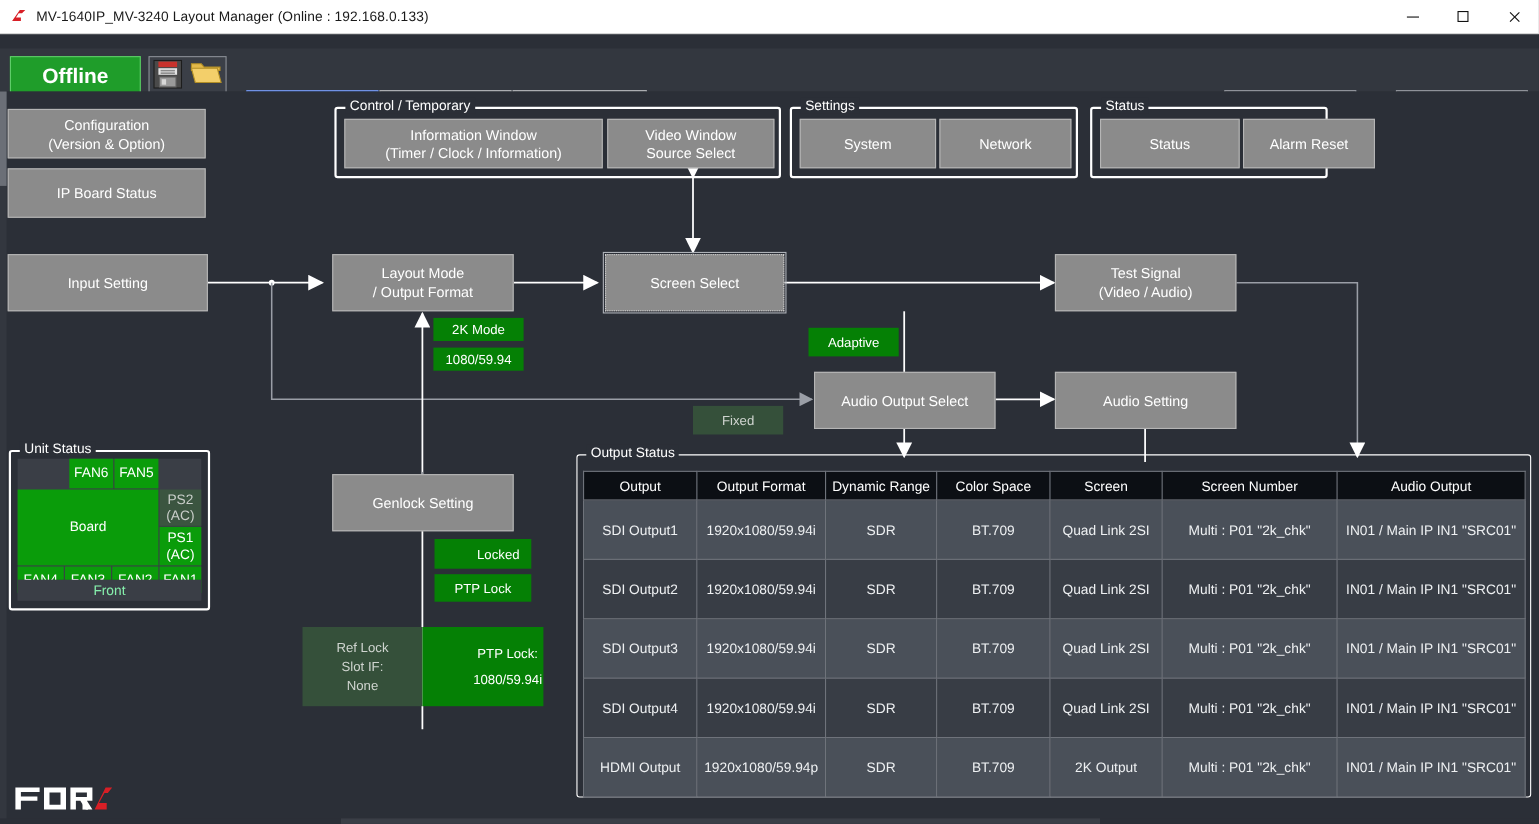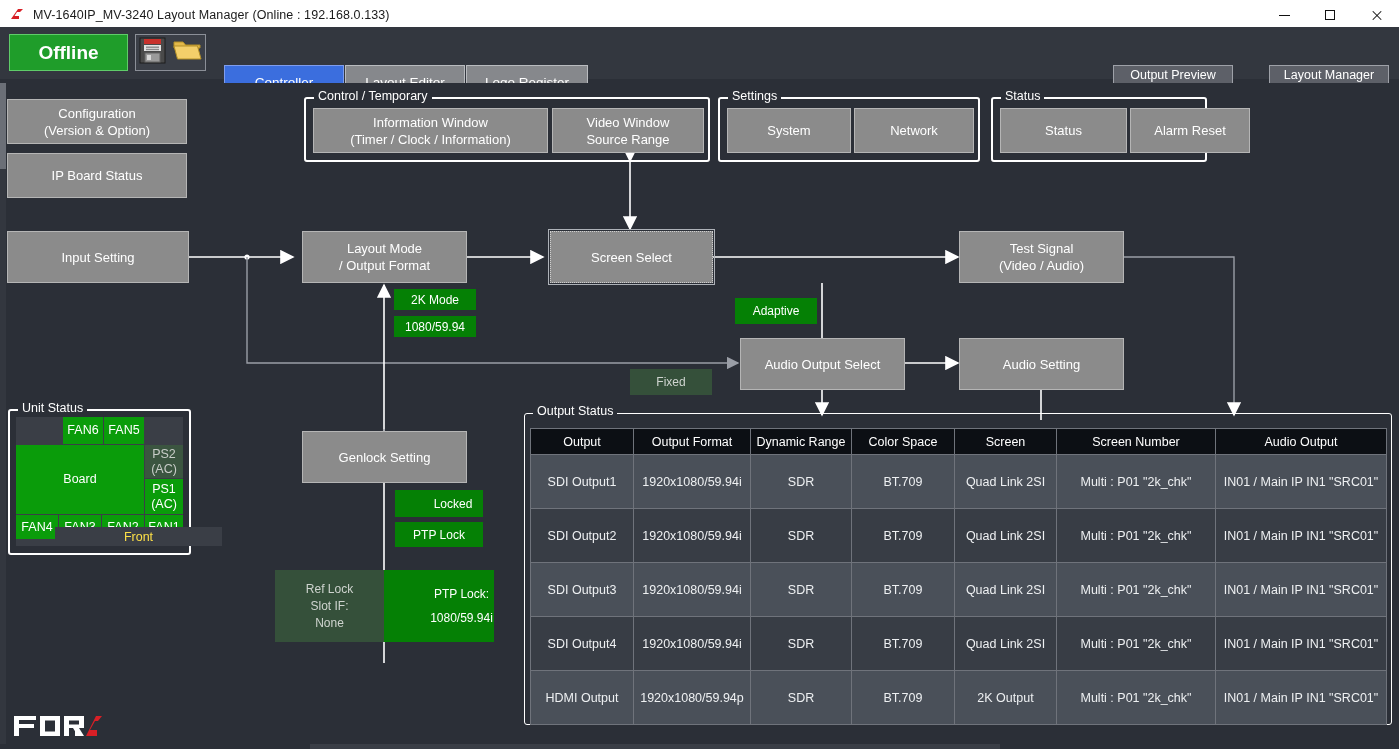--- a/index.html
+++ b/index.html
@@ -29,21 +29,21 @@
   .gl-min { width:11px; height:1px; background:#111; }
   .gl-max { width:10px; height:10px; border:1px solid #111; }
   .gl-close { position:relative; width:11px; height:11px; }
   .gl-close:before,.gl-close:after{
     content:""; position:absolute; left:0; top:5px; width:12px; height:1px; background:#111;
   }
   .gl-close:before{ transform:rotate(45deg);} .gl-close:after{ transform:rotate(-45deg);}
 
   
   .toolbar {
-    position:absolute; left:0; top:27px; width:1399px; height:52px;
+    position:absolute; left:0; top:44px; width:1399px; height:52px;
     background:#33373f;
   }
   .offline-btn {
     position:absolute; left:9px; top:7px; width:119px; height:37px;
     background:#1f9d2a; border:1px solid #5fcc69;
     color:#fff; font-size:19px; font-weight:bold;
     display:flex; align-items:center; justify-content:center;
   }
   .iconbox {
     position:absolute; left:135px; top:7px; width:71px; height:37px;
@@ -112,22 +112,22 @@
 
   
   .unit-inner { position:absolute; background:#3a3e46; }
   .cell {
     position:absolute; background:#0a9c0a; color:#fff; font-size:12.5px;
     display:flex; flex-direction:column; align-items:center; justify-content:center;
     text-align:center; line-height:15px;
   }
   .cell.dim { background:#3b5540; color:#c8cdc8; }
   .front-bar {
-    position:absolute; background:#3a3e46; color:#fde047; font-size:12.5px;
-    display:flex; align-items:center; justify-content:center;margin-left:39px;
+    position:absolute; background:#3a3e46; color:#86efac; font-size:12.5px;
+    display:flex; align-items:center; justify-content:center;
   }
 
   
   table.out {
     position:absolute; border-collapse:collapse; table-layout:fixed;
   }
   table.out th {
     background:#0c0f14; color:#fff; font-size:12.5px; font-weight:normal;
     height:26px; border:1px solid #6f737b;
   }
@@ -265,21 +265,21 @@
     <div class="box" style="left:7px; top:148px; width:182px; height:52px;">Input Setting</div>
 
     <div class="group" style="left:304px; top:14px; width:406px; height:65px;">
       <span class="glabel">Control / Temporary</span>
       <div class="box" style="left:7px; top:9px; width:235px; height:45px;">
         <span>Information Window</span>
         <span>(Timer / Clock / Information)</span>
       </div>
       <div class="box" style="left:246px; top:9px; width:152px; height:45px;">
         <span>Video Window</span>
-        <span>Source Range</span>
+        <span>Source Select</span>
       </div>
     </div>
 
     <div class="group" style="left:718px; top:14px; width:262px; height:65px;">
       <span class="glabel">Settings</span>
       <div class="box" style="left:7px; top:9px; width:124px; height:45px;">System</div>
       <div class="box" style="left:134px; top:9px; width:120px; height:45px;">Network</div>
     </div>
 
     <div class="group" style="left:991px; top:14px; width:216px; height:65px;">

